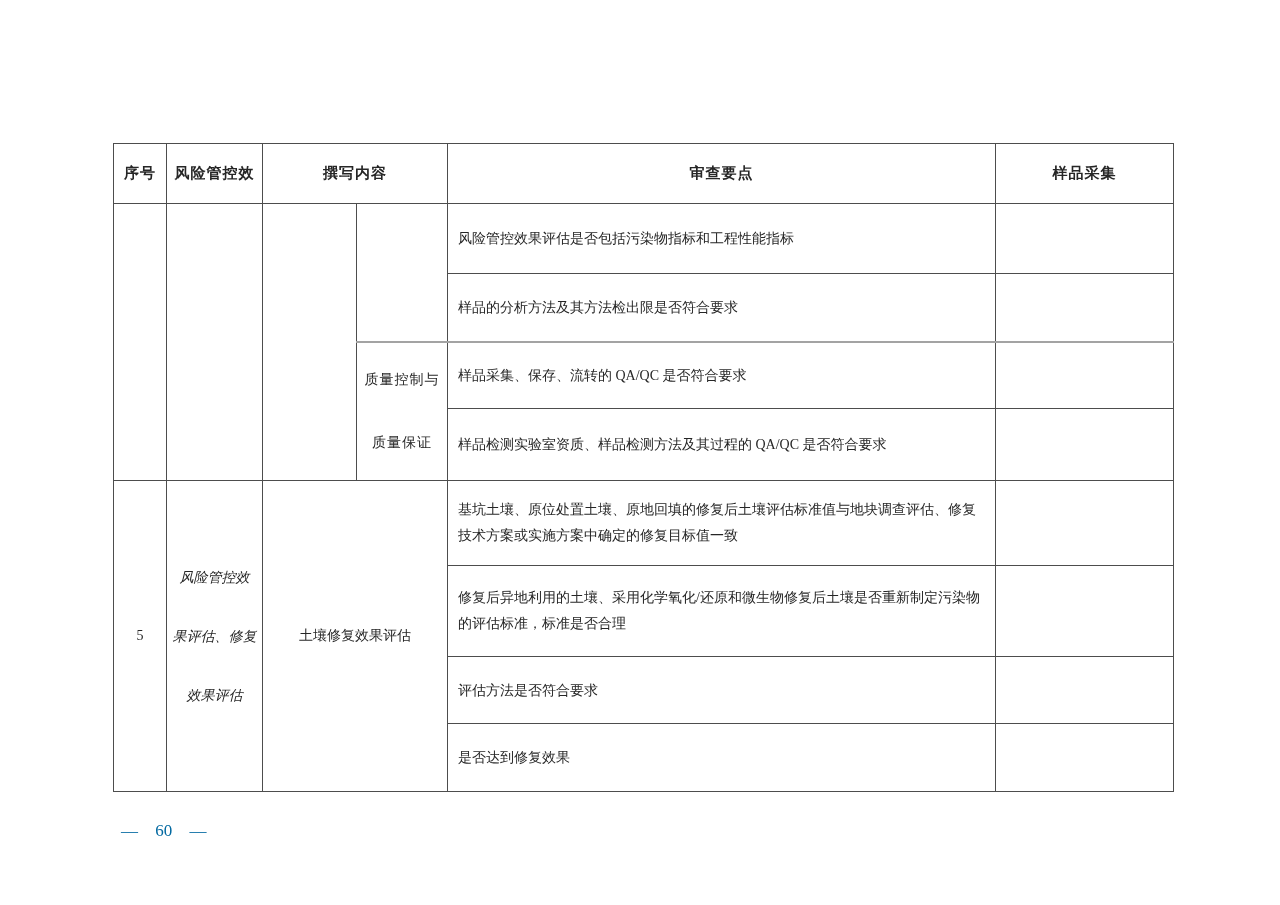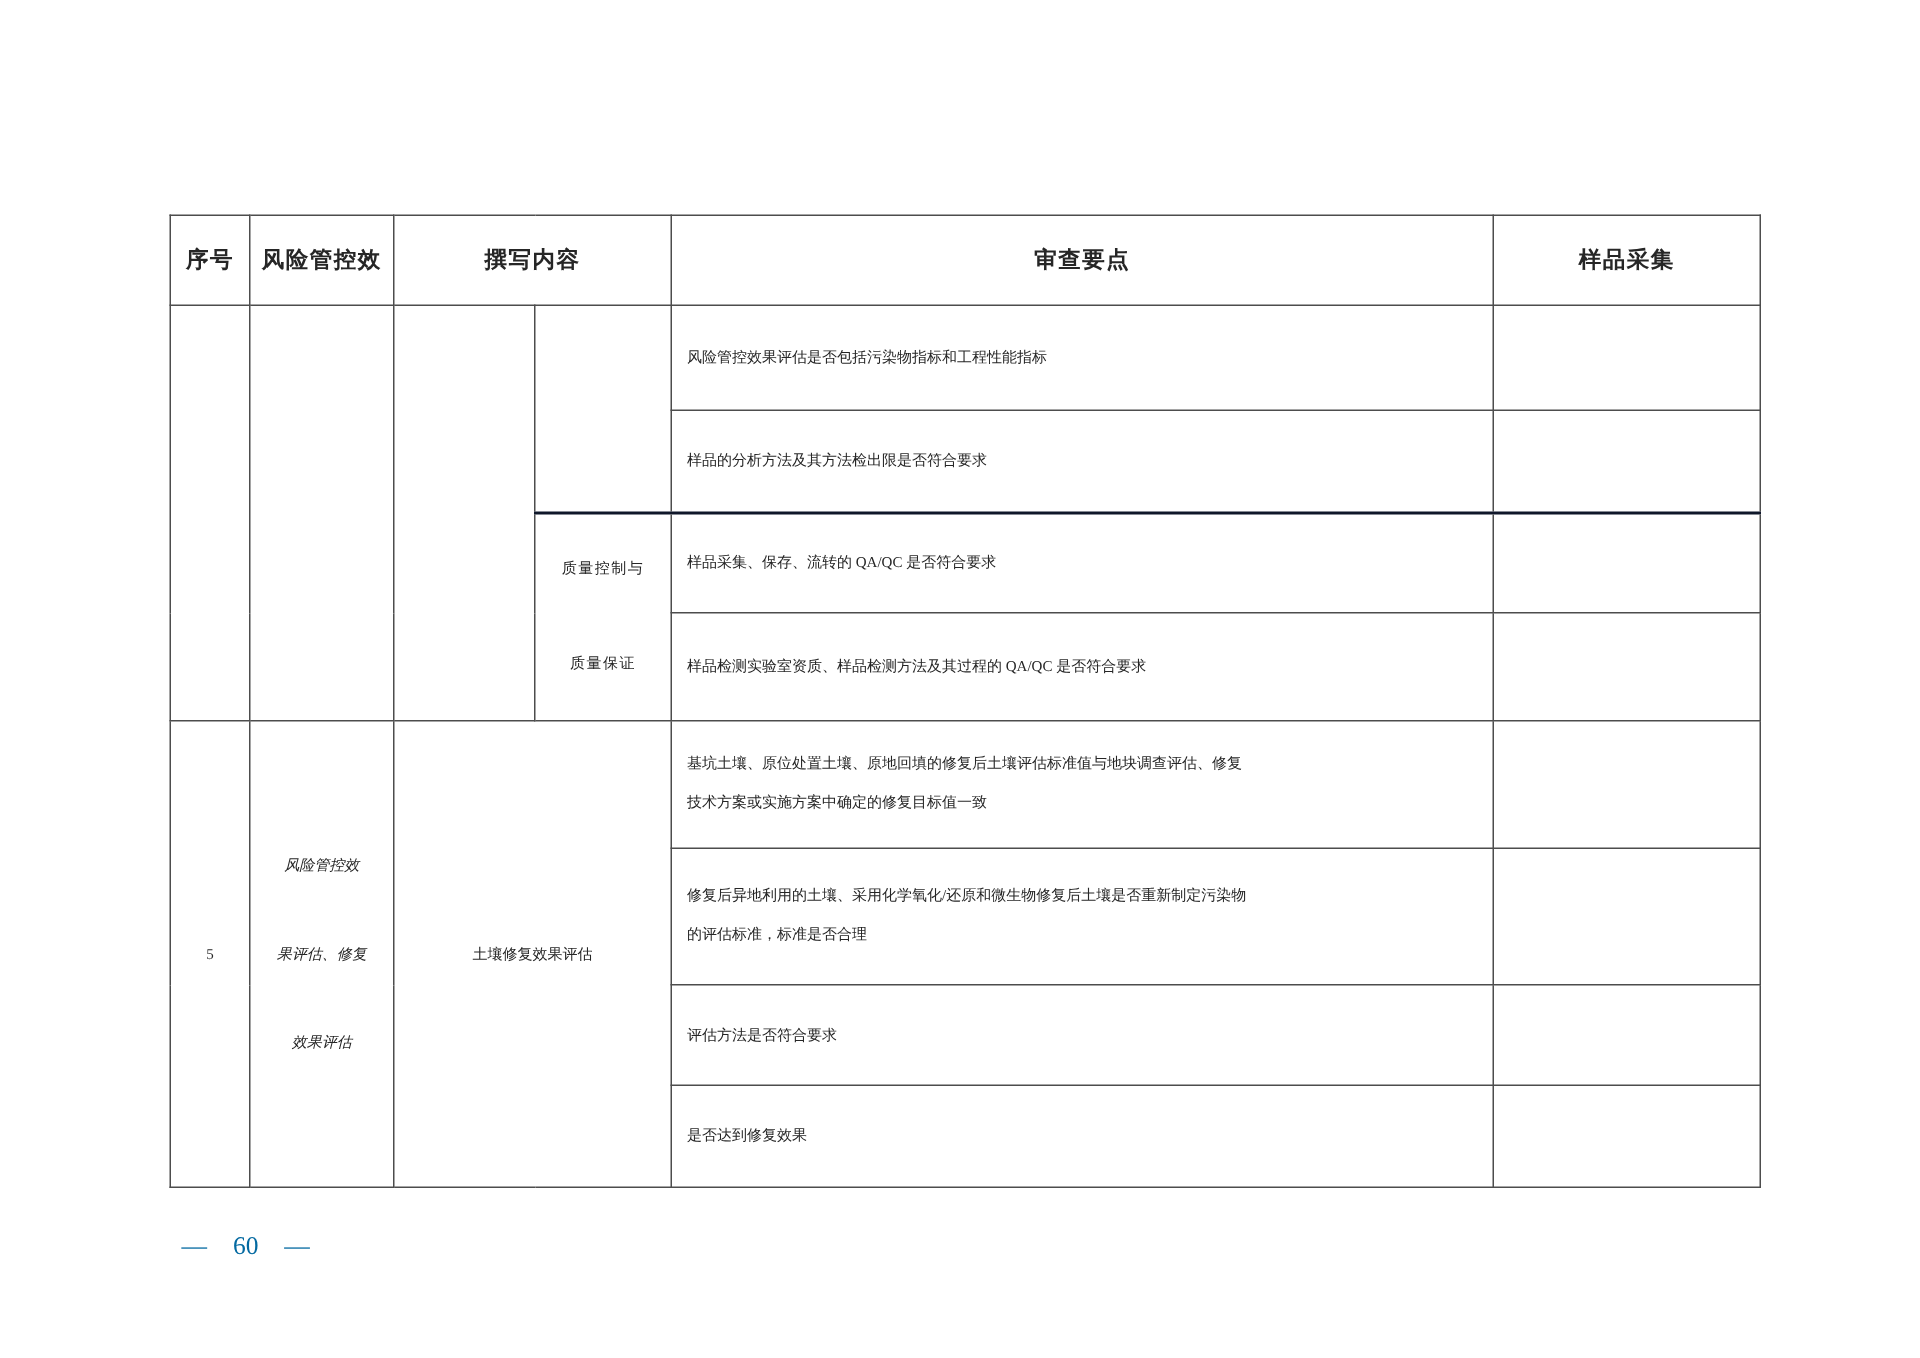--- a/index.html
+++ b/index.html
@@ -19,21 +19,21 @@
   table.review {
     position: absolute;
     left: 113px;
     top: 123px;
     width: 1060px;
     border-collapse: collapse;
     table-layout: fixed;
   }
   td {
     border: 1px solid #4d4d4d;
-    font-size: 10px;
+    font-size: 14px;
     color: #262626;
     vertical-align: middle;
     padding: 0;
     overflow: hidden;
   }
   td.hd {
     font-weight: bold;
     font-size: 15px;
     text-align: center;
     letter-spacing: 1px;
@@ -55,21 +55,21 @@
     text-align: center;
   }
   td.qc-label {
     line-height: 63px;
     letter-spacing: 1px;
   }
   td.project5 {
     line-height: 59px;
     font-style: italic;
   }
-  .thick-top { border-top: 2px solid #0f172a; }
+  .thick-top { border-top: 2px solid #a3a3a3; }
   .page-number {
     position: absolute;
     left: 121px;
     top: 801px;
     font-size: 17px;
     color: #0369a1;
     word-spacing: 13px;
   }
 </style>
 </head>

